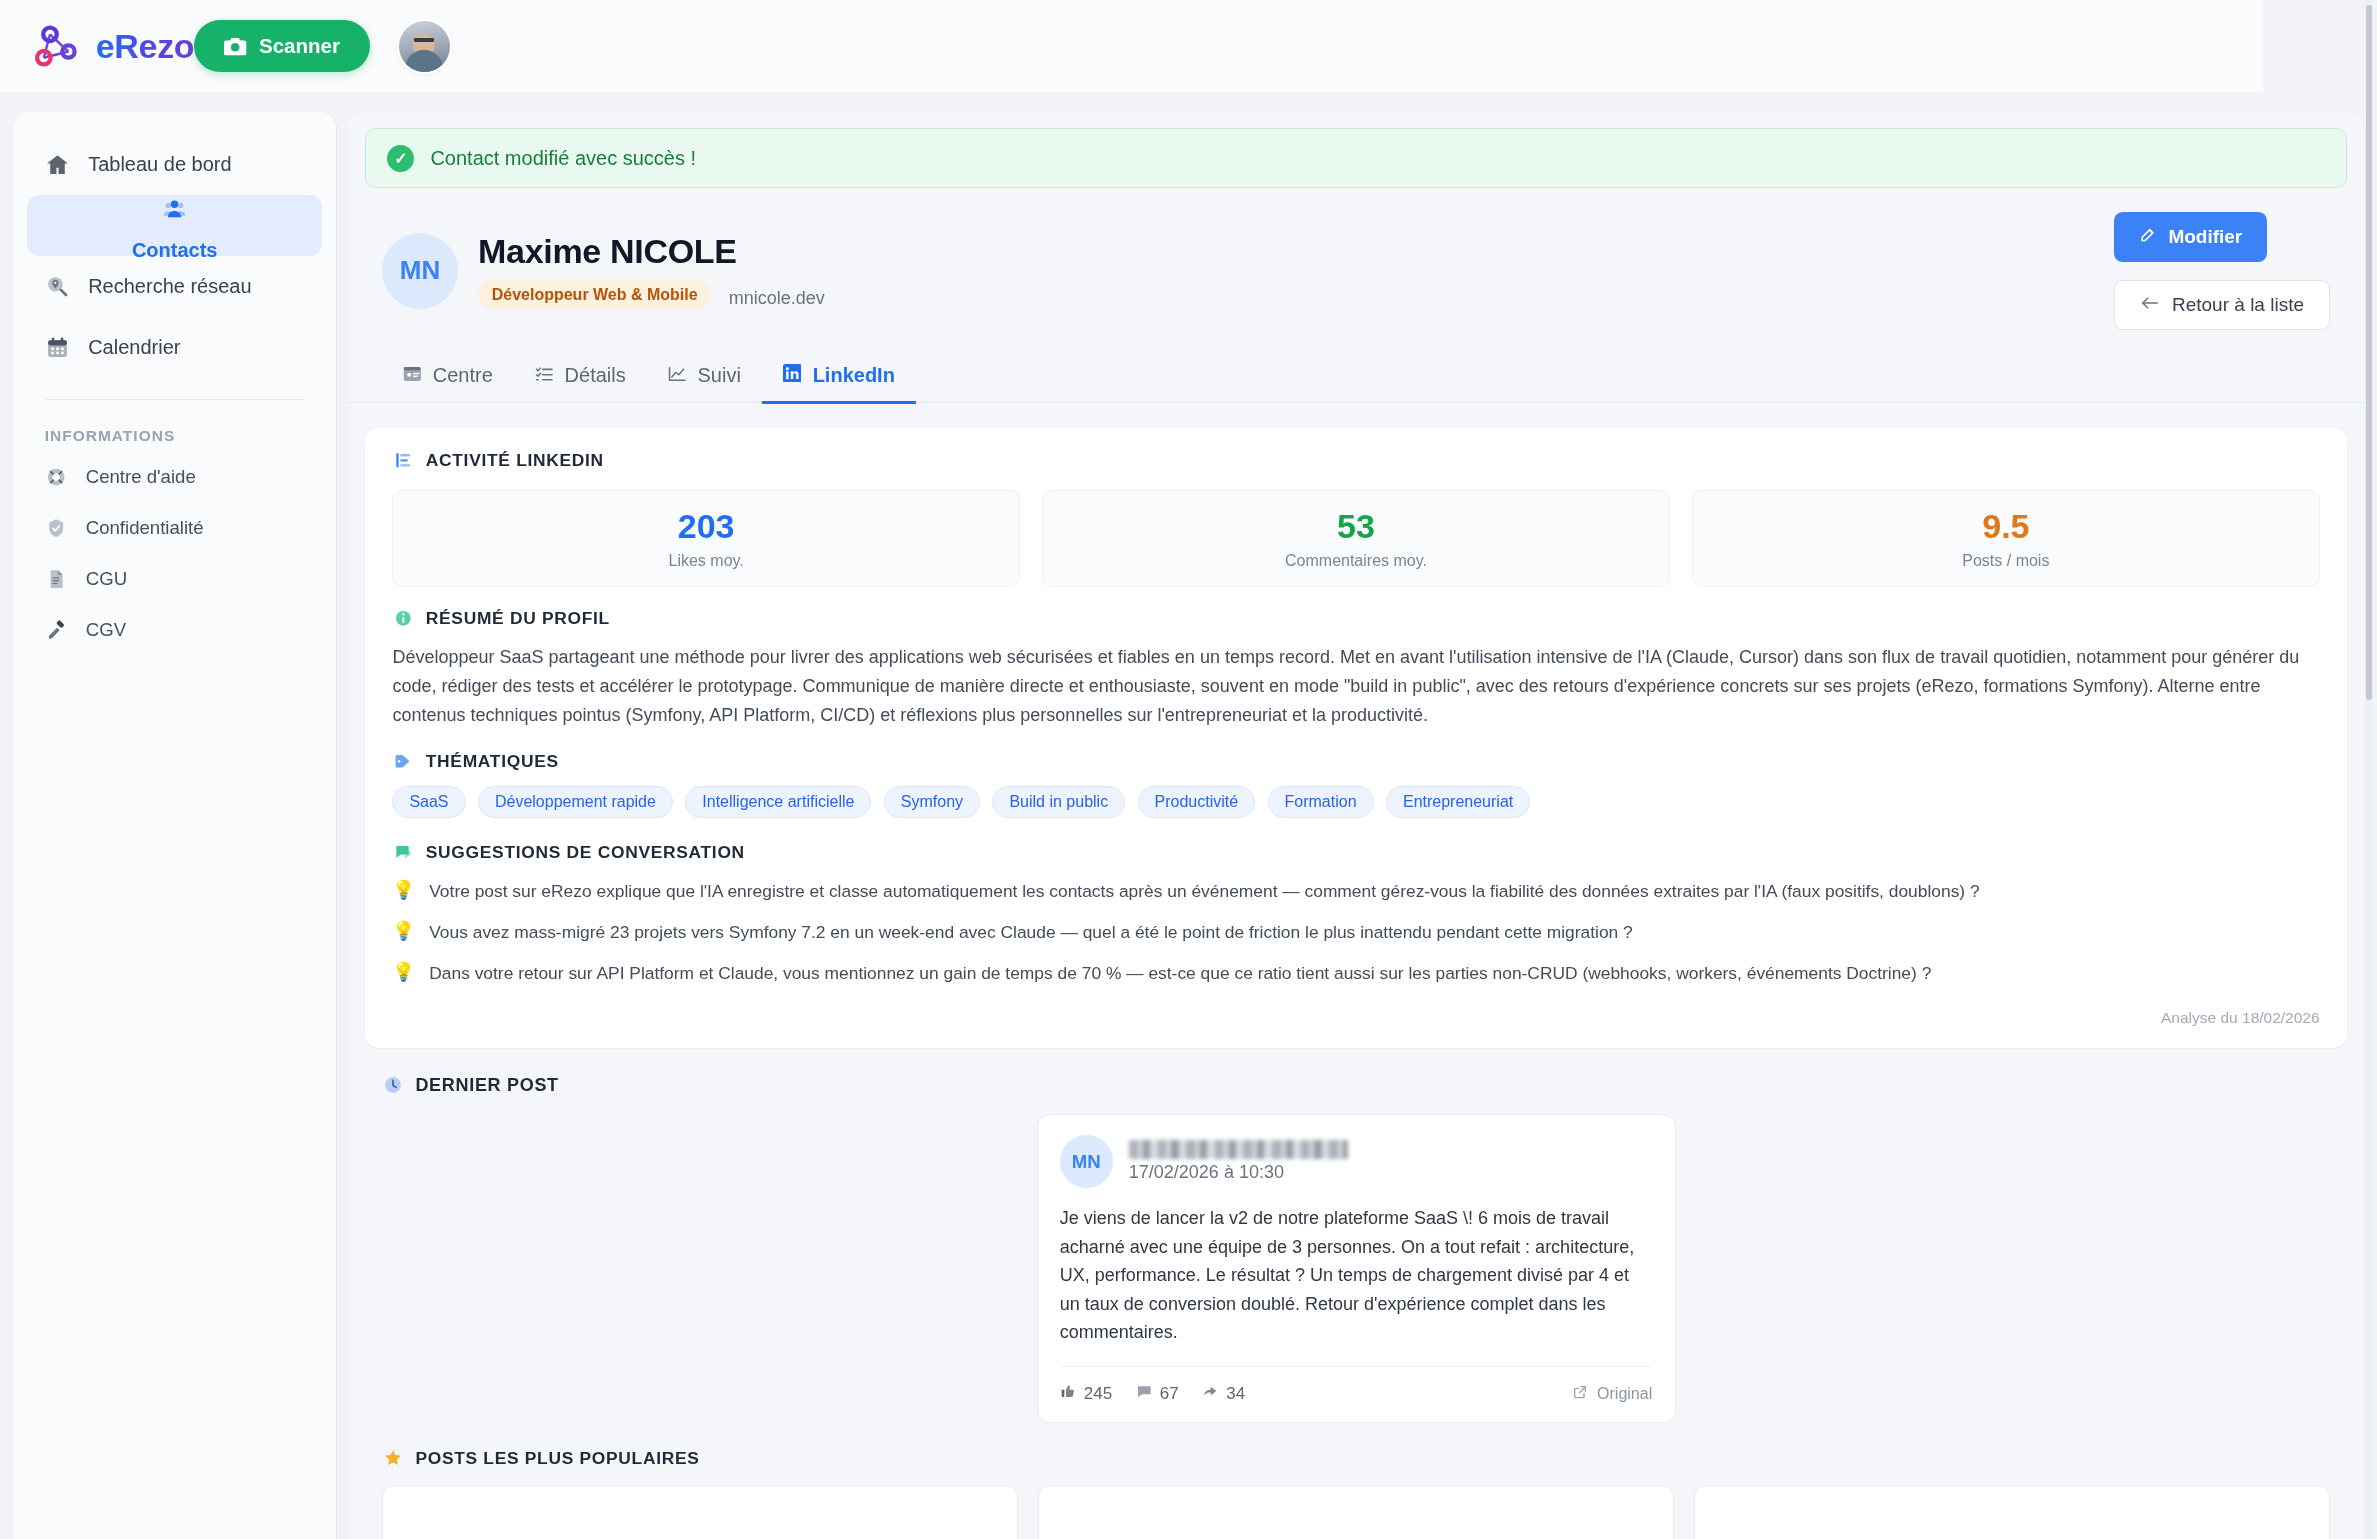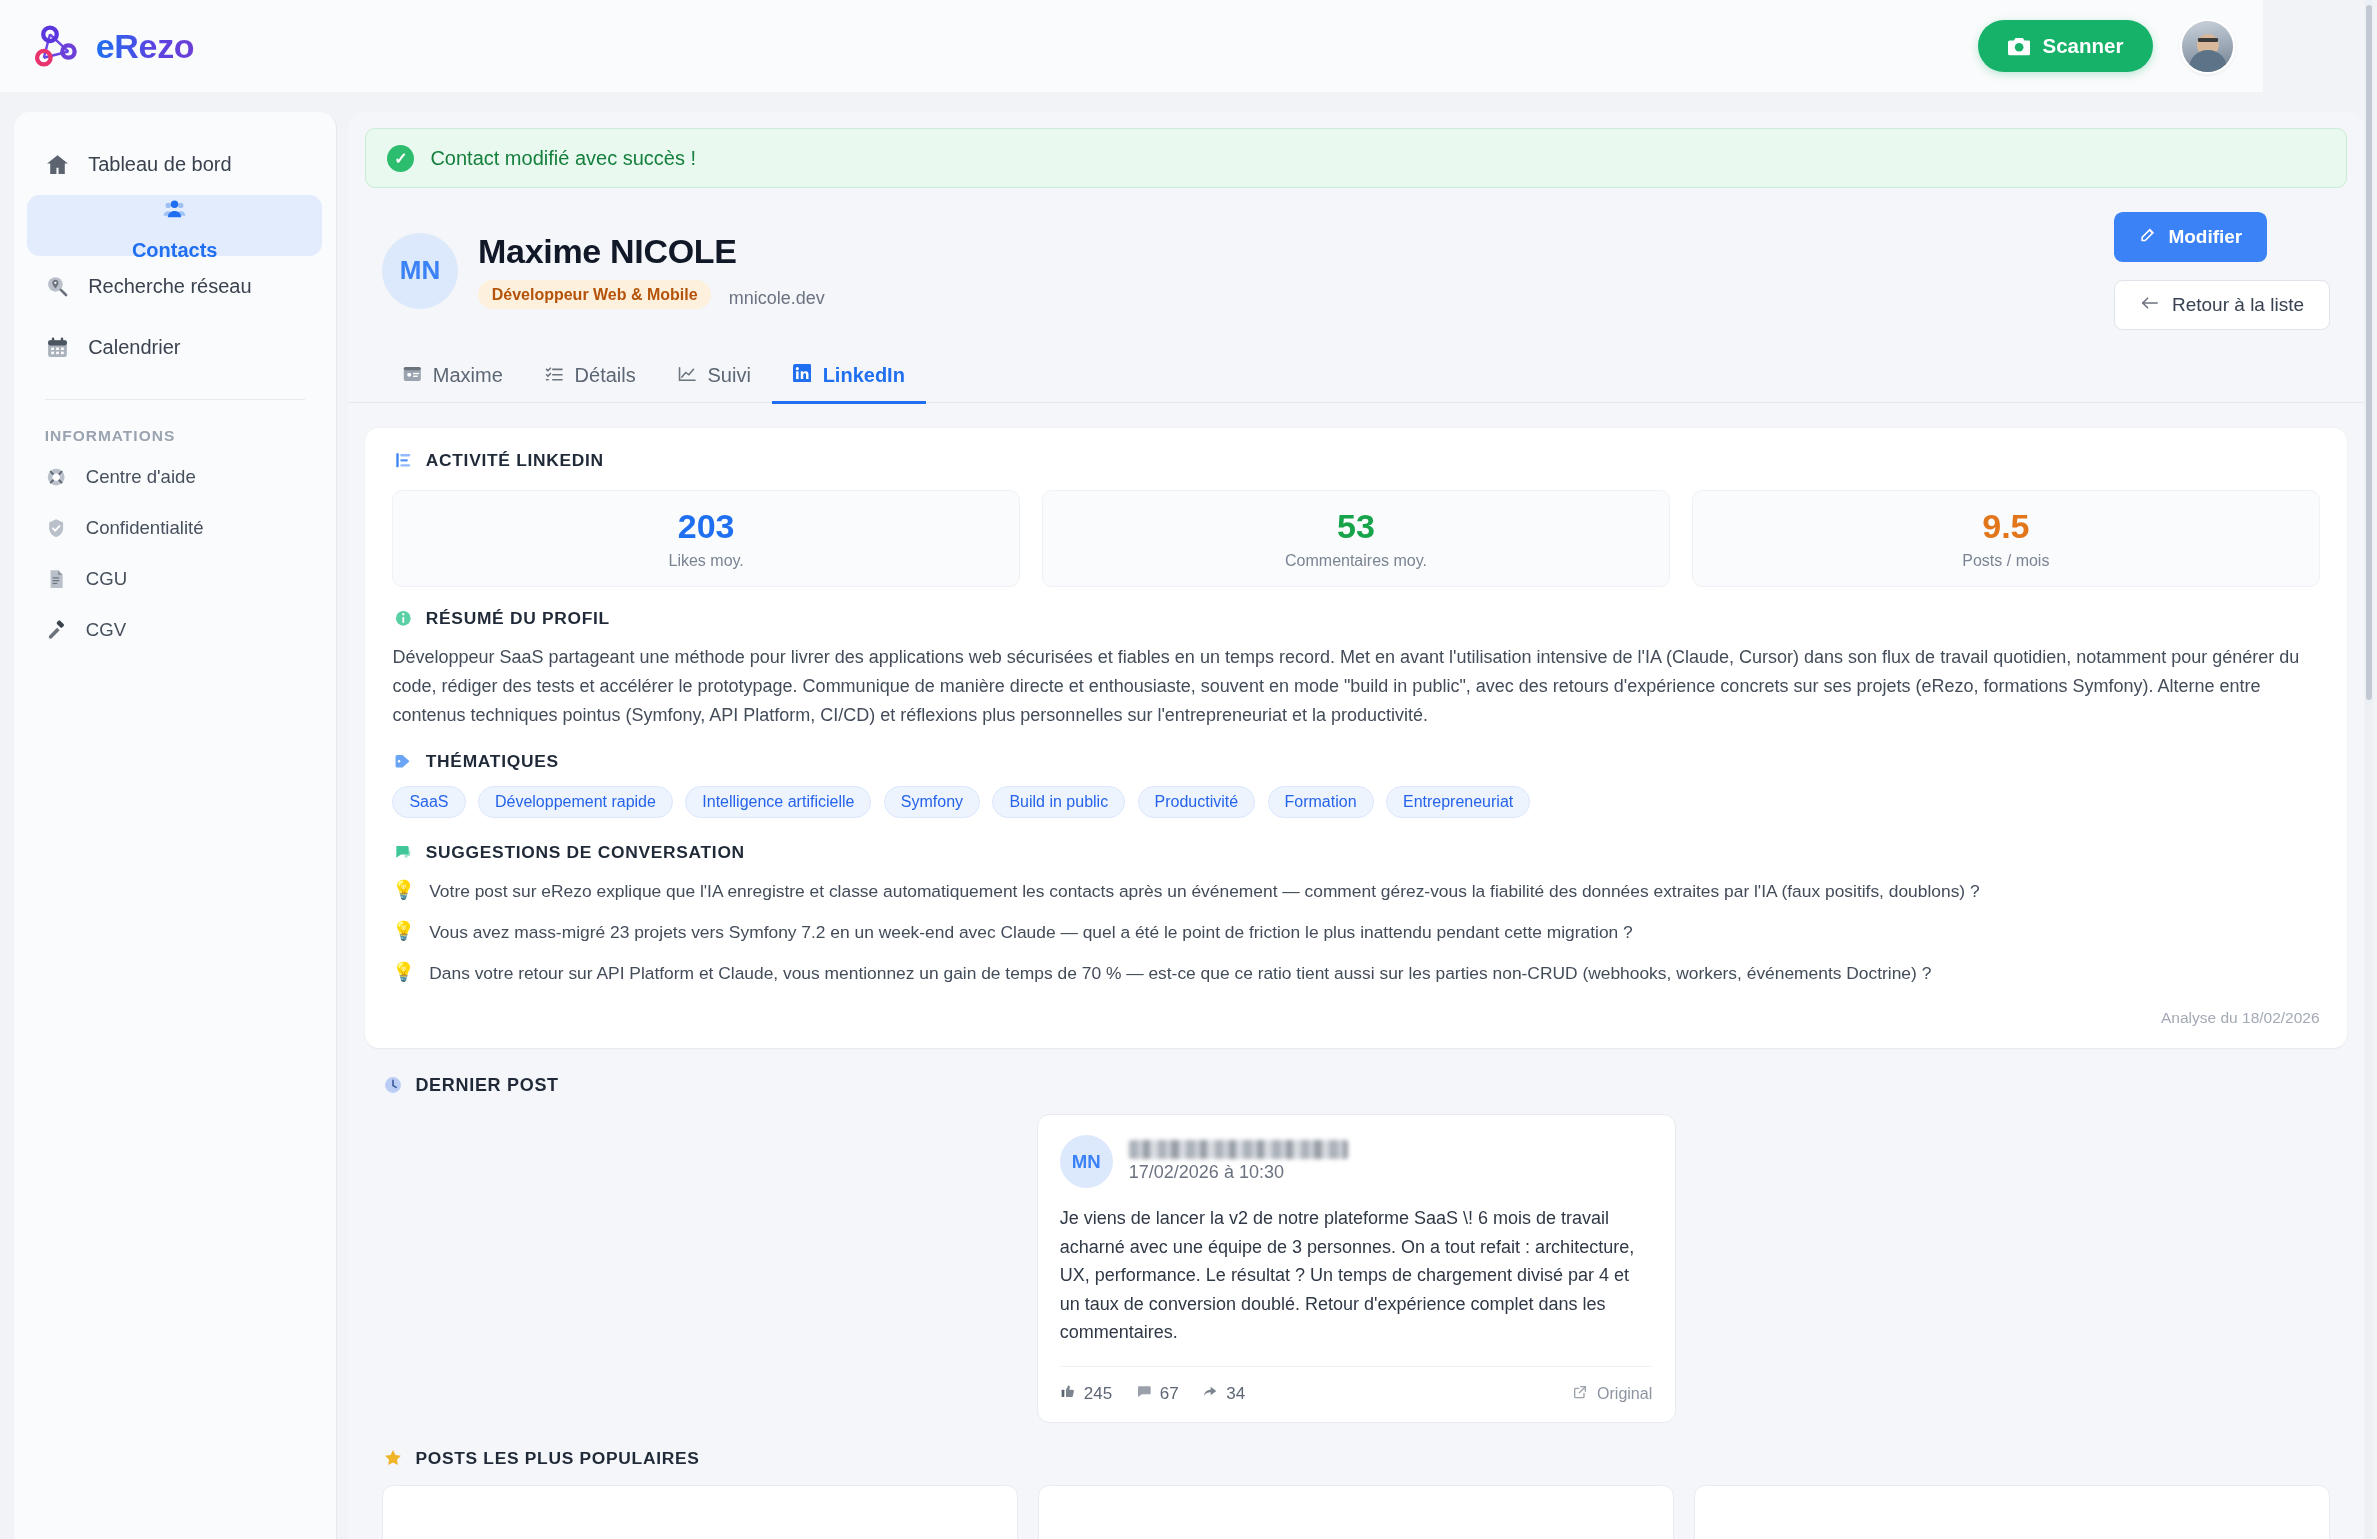--- a/index.html
+++ b/index.html
@@ -8,21 +8,21 @@
     background: #f1f3f7;
     font-family: "Liberation Sans", sans-serif;
     overflow: hidden;
   }
   .app { position: relative; width: 2377px; height: 1539px; background: #f1f3f7; }
 
   
   .topbar {
     position: absolute; top: 0; left: 0; width: 2263px; height: 92px;
     background: #fafbfc;
-    display: flex; align-items: center; justify-content: space-between;
+    display: flex; align-items: center; justify-content: flex-start;
     padding: 0 30px 0 34px;
   }
   .brand { display: flex; align-items: center; gap: 13.7px; }
   .brand-logo { width: 48px; height: 48px; }
   .brand-name {
     font-size: 34px; font-weight: bold; letter-spacing: -0.3px;
     background: linear-gradient(90deg,#1f6ff0 0%, #5a42e0 60%, #6b3fd8 100%);
     -webkit-background-clip: text; background-clip: text; color: transparent;
   }
   .top-right { display: flex; align-items: center; gap: 28.6px; }
@@ -436,21 +436,21 @@
       <div class="tab">
         <span>
           <svg width="18.6" height="16" viewBox="0 0 24 20">
             <rect x="1" y="1" width="22" height="18" rx="2.5" fill="#9aa3af"></rect>
             <rect x="1" y="1" width="22" height="4" rx="2.5" fill="#6b737d"></rect>
             <circle cx="8" cy="11" r="2.6" fill="#fff"></circle>
               <rect x="13" y="8.5" width="8" height="1.8" fill="#fff"></rect>
               <rect x="13" y="12" width="6" height="1.8" fill="#fff"></rect>
           </svg>
         </span>
-        <span>Maxime</span>
+        <span>Centre</span>
       </div>
       <div class="tab">
         <span>
           <svg width="18.6" height="16" viewBox="0 0 24 20" stroke="#6b737d" stroke-width="2" fill="none" stroke-linecap="round">
             <path d="M2 4l1.8 1.8L7 2.5"></path>
               <path d="M2 11l1.8 1.8L7 9.5"></path>
               <path d="M2 17.5h2"></path>
             <path d="M10 4h12M10 11h12M10 17.5h12"></path>
           </svg>
         </span>

